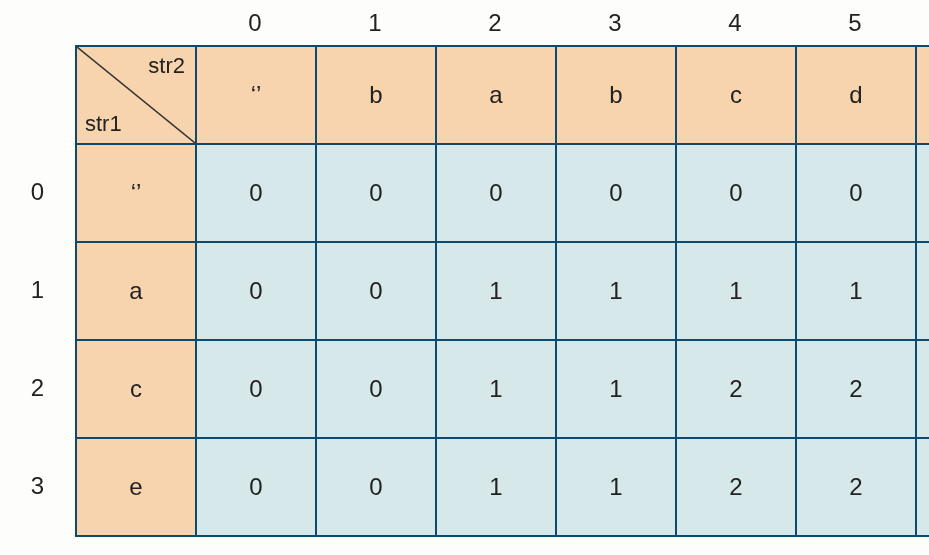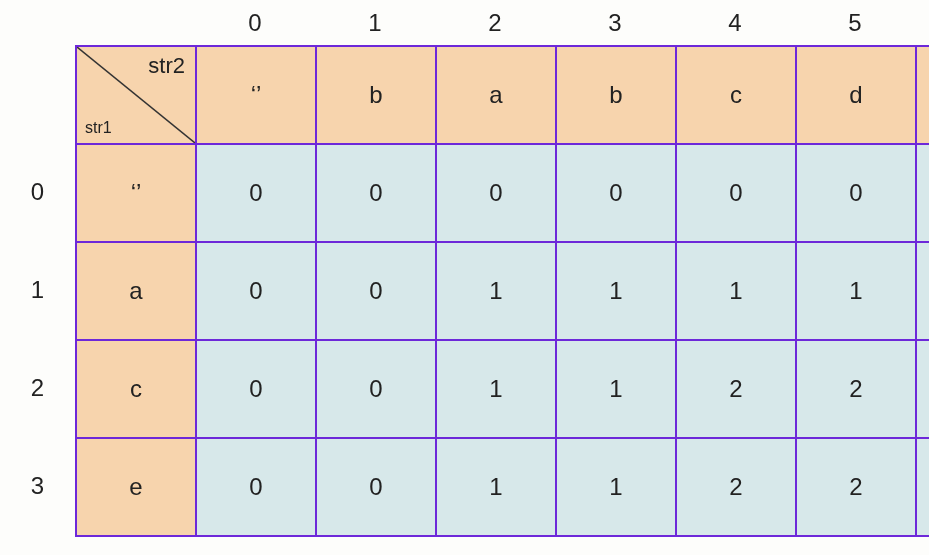--- a/index.html
+++ b/index.html
@@ -22,21 +22,21 @@
     top: 45px;
     border-collapse: collapse;
     width: 846px;
     table-layout: fixed;
   }
   td {
     width: 120px;
     height: 98px;
     text-align: center;
     vertical-align: middle;
-    border: 2px solid #6d28d9;
+    border: 2px solid #0c4a6e;
     font-size: 24px;
   }
   td.orange {
     background: #f7d4ad;
   }
   td.blue {
     background: #d7e8ea;
   }
   td.corner {
     background: #f7d4ad;
@@ -52,21 +52,21 @@
   .corner .lbl-top {
     position: absolute;
     top: 6px;
     right: 10px;
     font-size: 22px;
   }
   .corner .lbl-bot {
     position: absolute;
     bottom: 6px;
     left: 8px;
-    font-size: 16px;
+    font-size: 22px;
   }
   .col-indices {
     position: absolute;
     left: 195px;  
     top: 0;
     height: 45px;
     display: flex;
   }
   .col-indices div {
     width: 120px;

